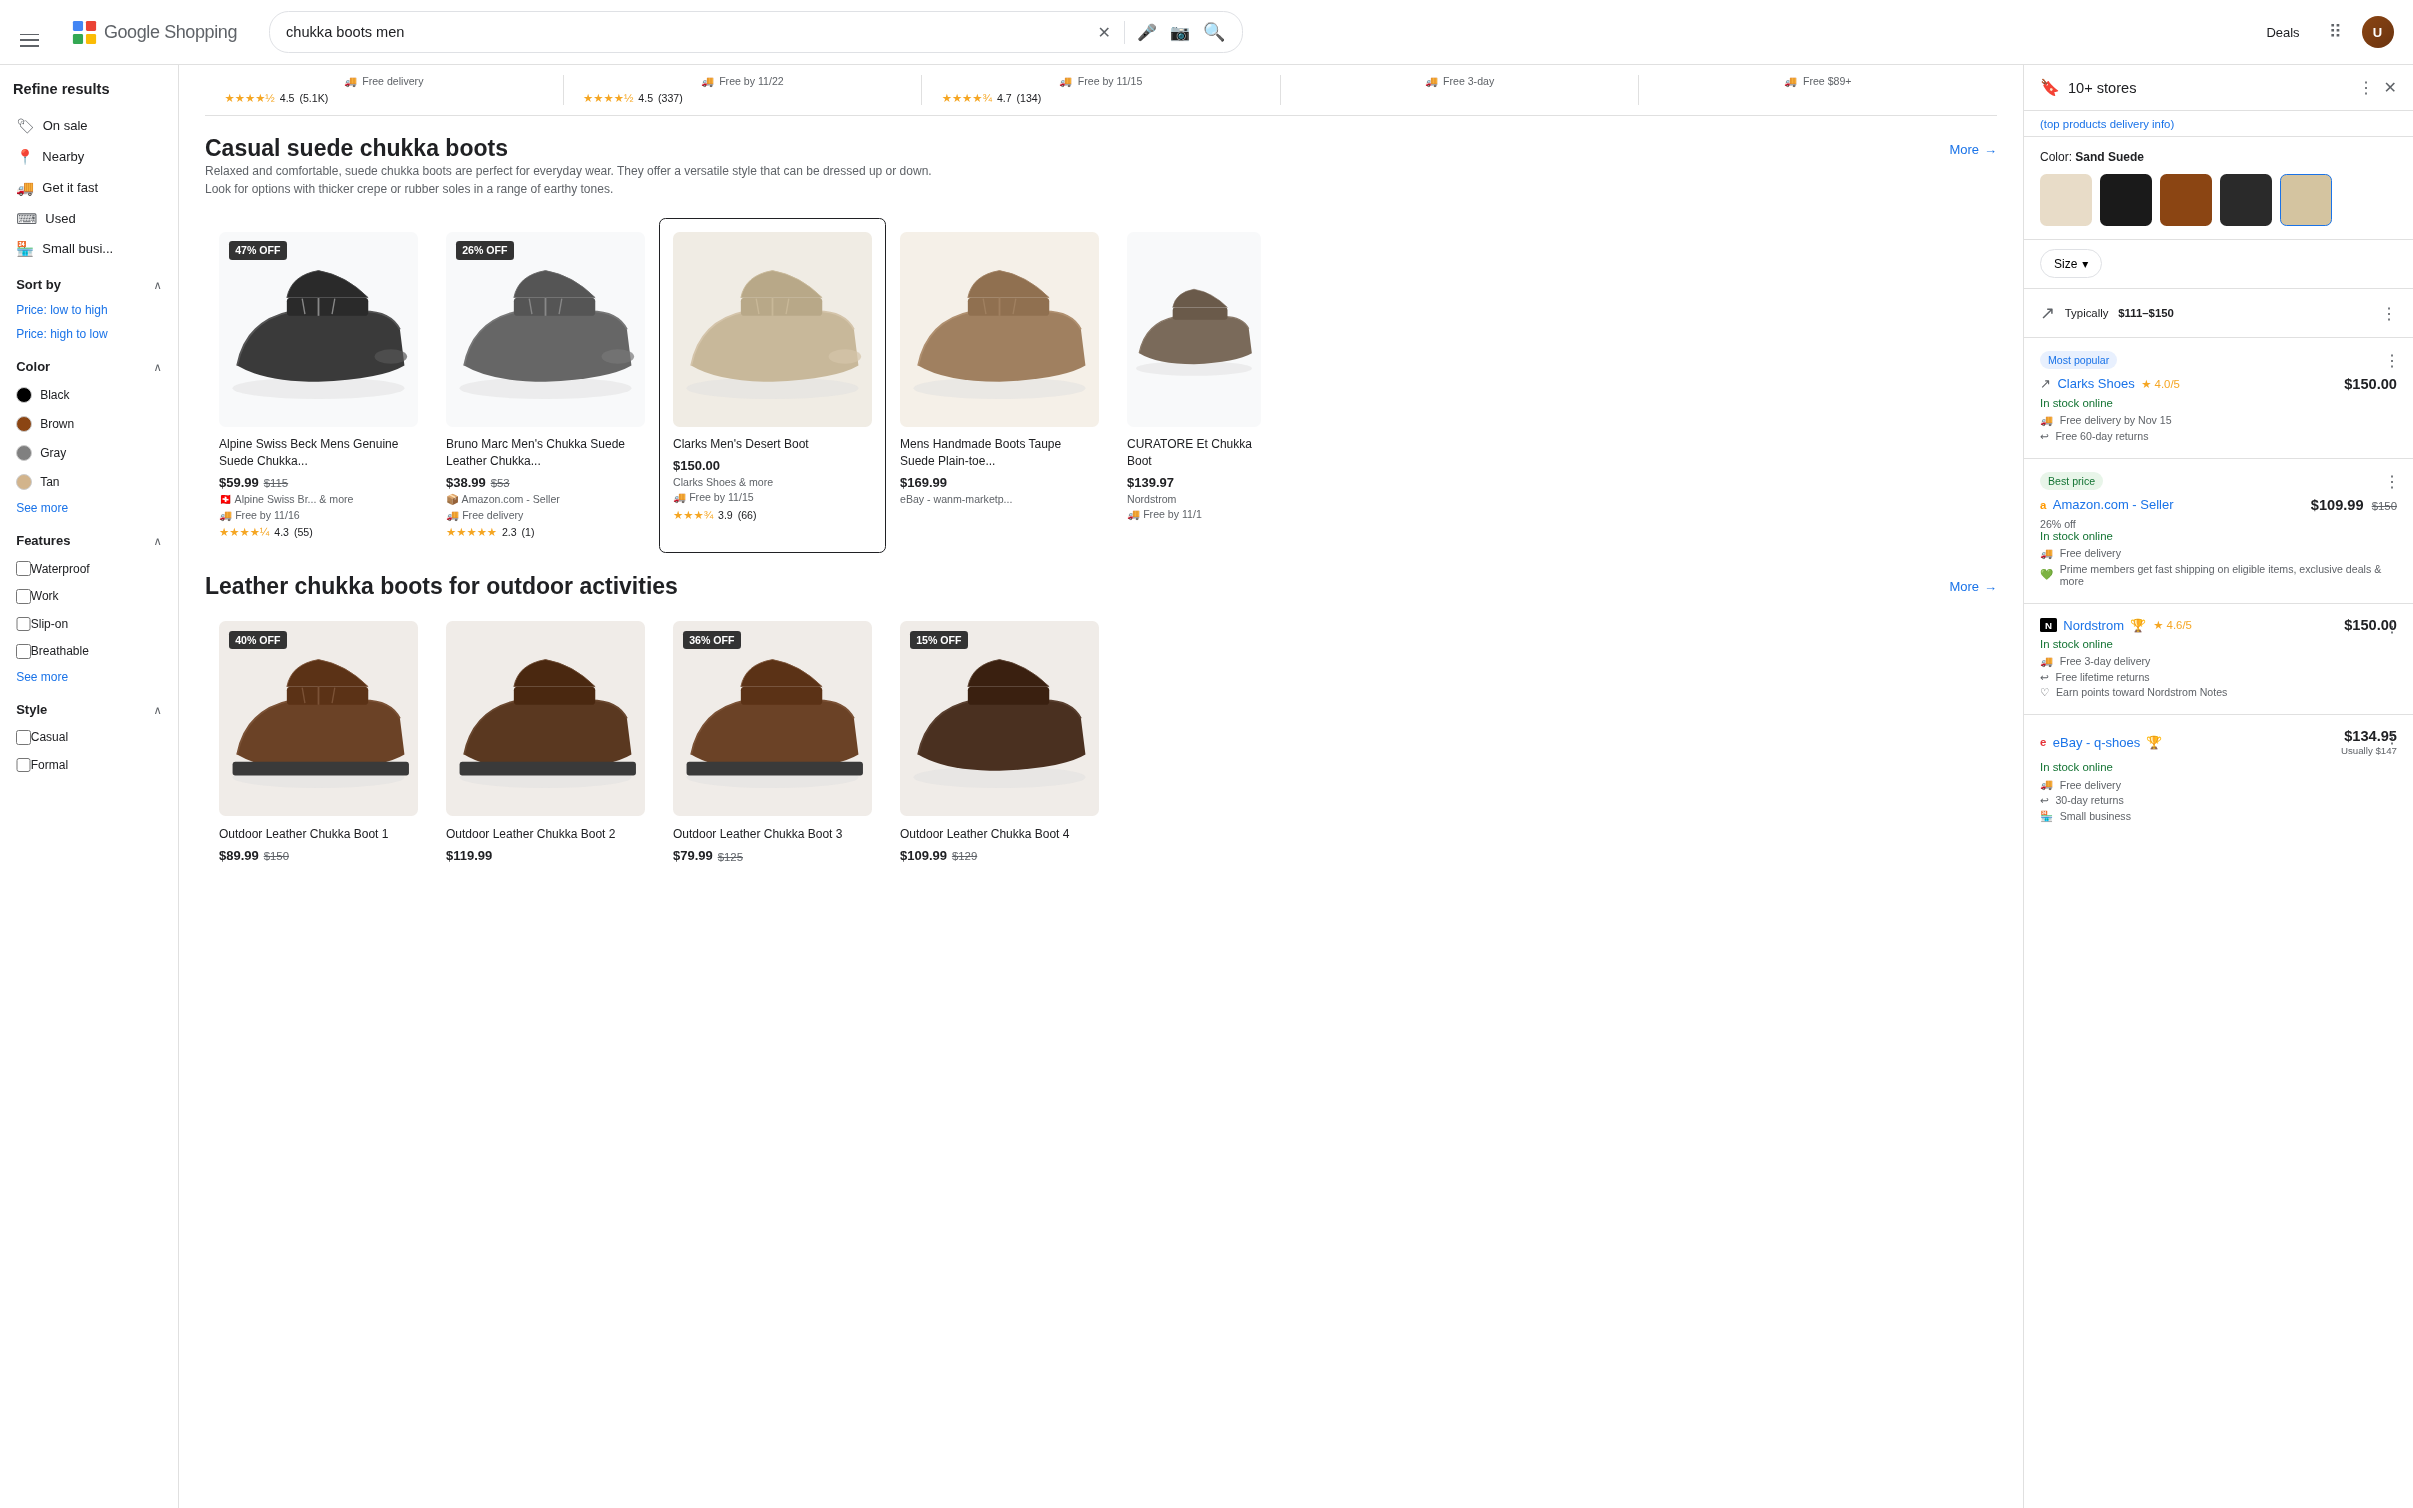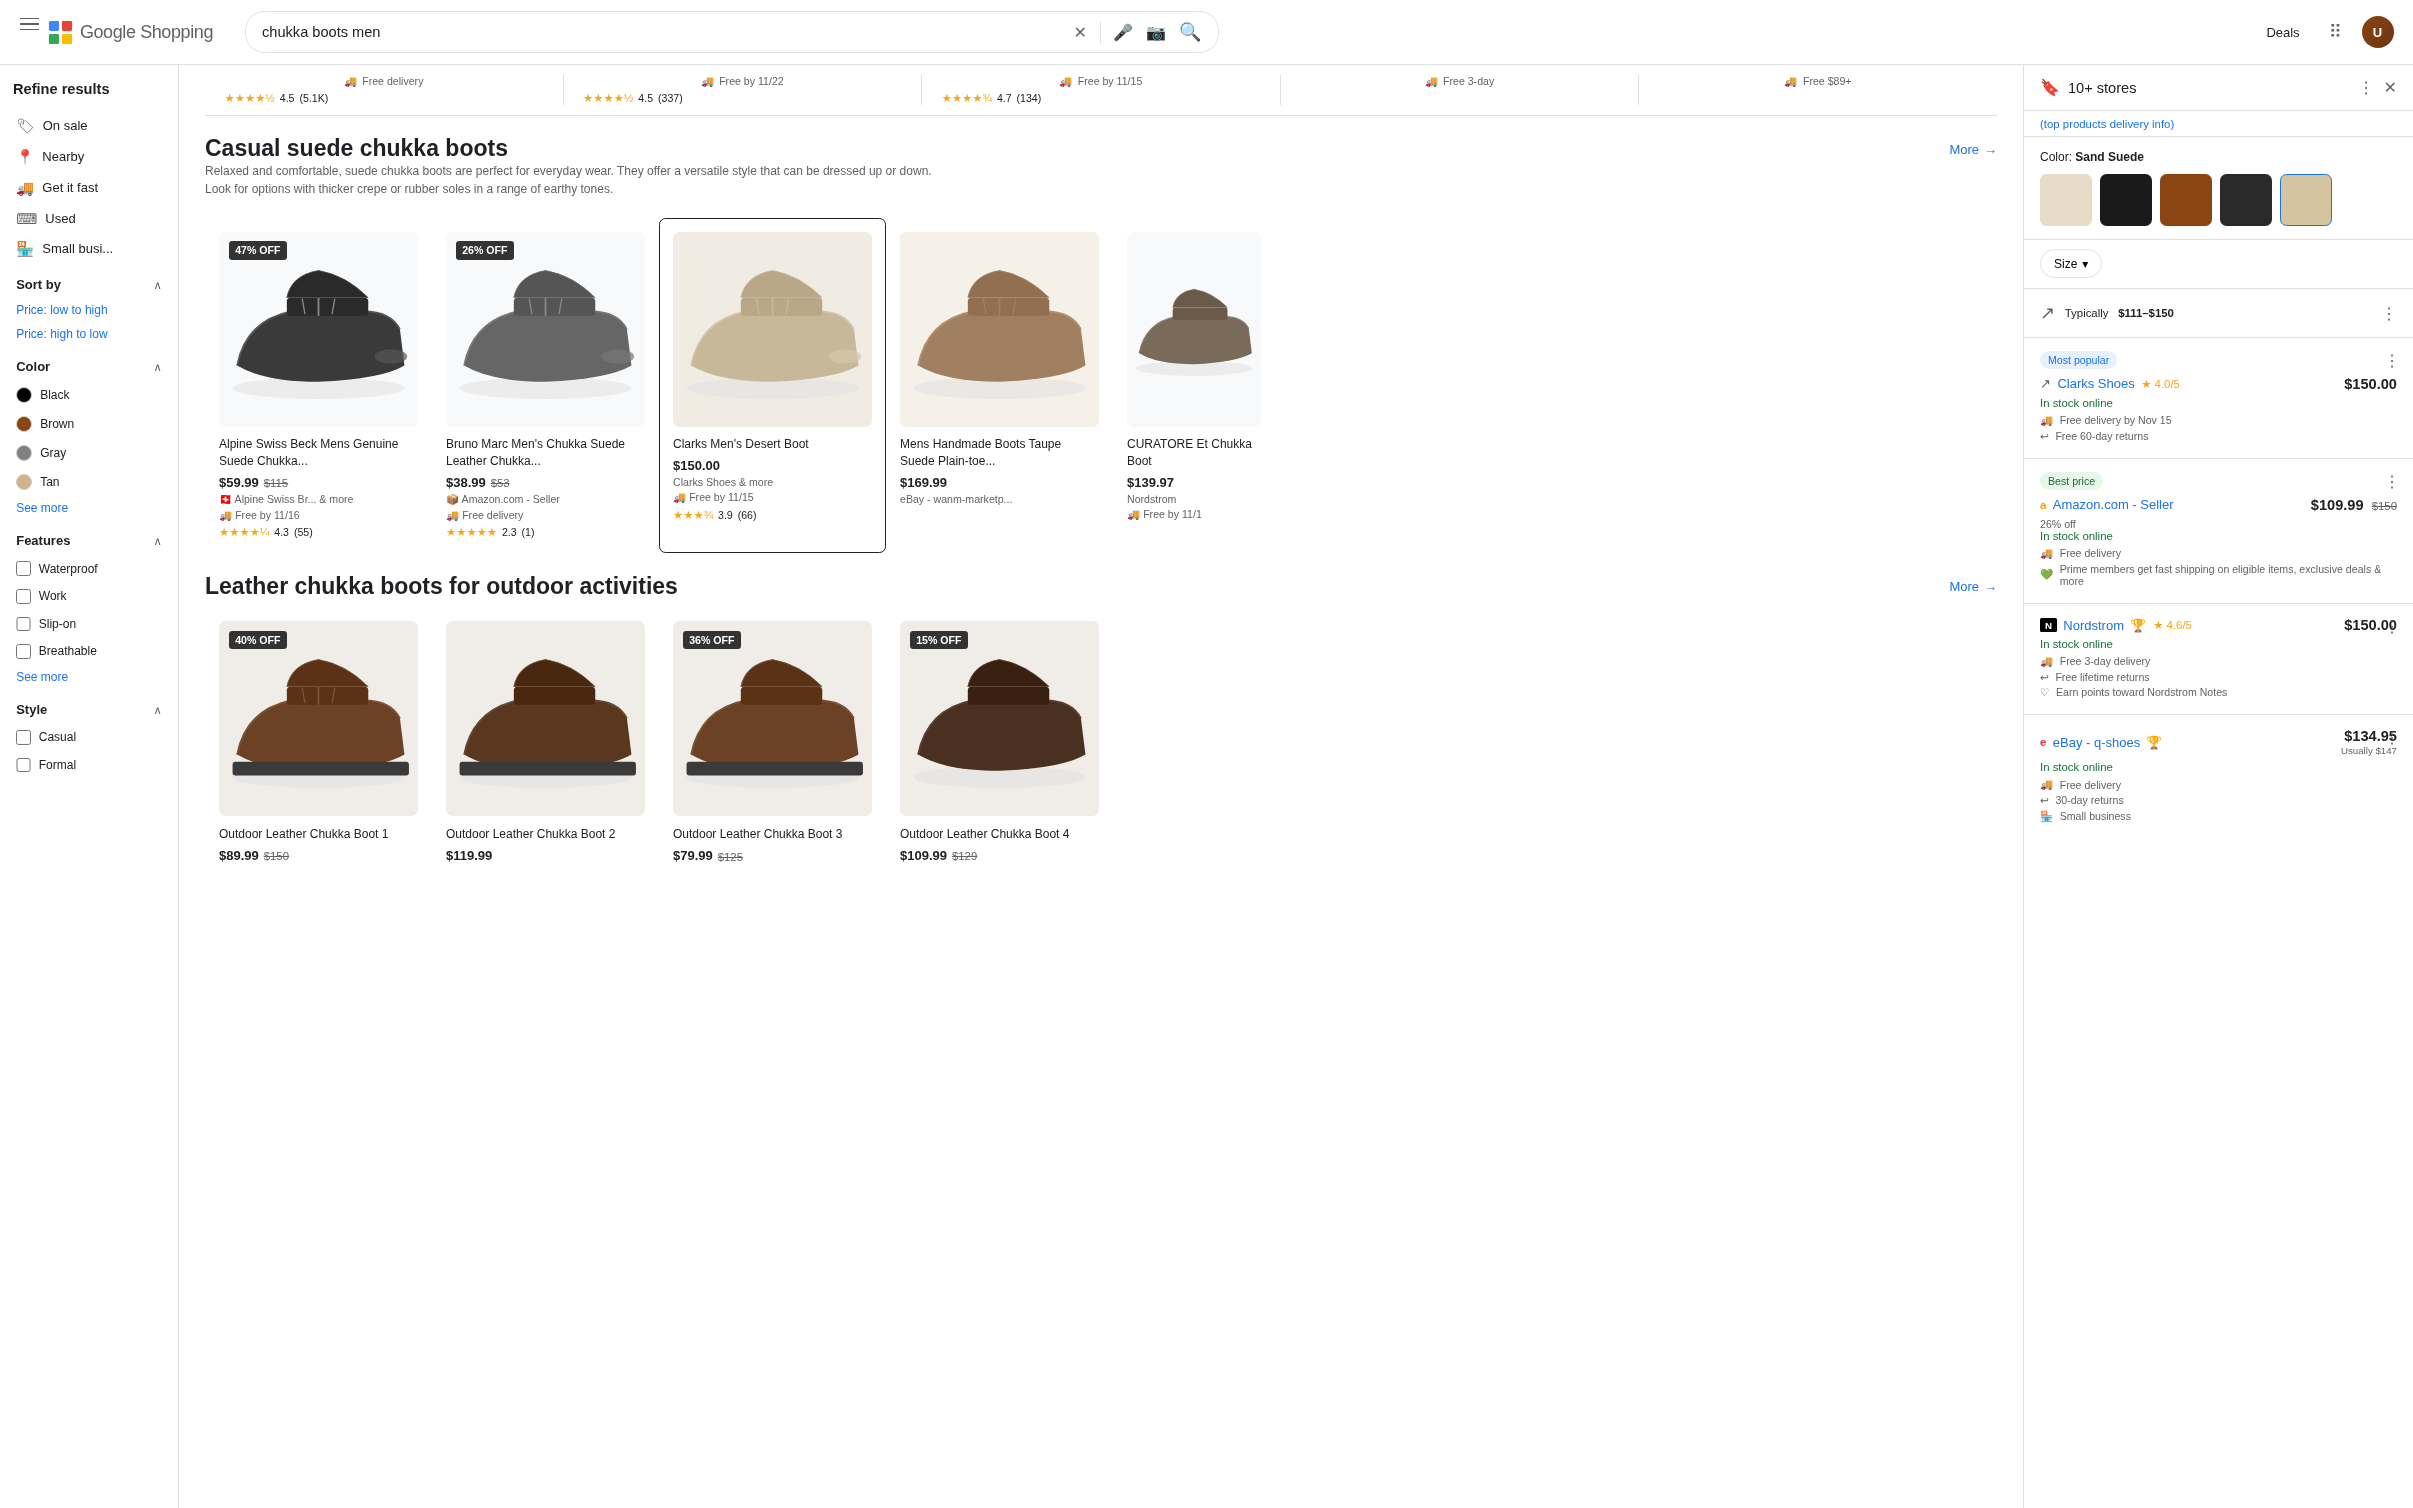--- a/index.html
+++ b/index.html
@@ -3,21 +3,21 @@
   <meta charset="utf-8">
   <style>
     * { box-sizing: border-box; margin: 0; padding: 0; }
     body { font-family: Arial, sans-serif; background: #fff; font-size: 11.4px; color: #202124; overflow: hidden; width: 2413px; height: 1509px; }
 
     
     .header {
       display: flex; align-items: center; padding: 9.7px 19.5px; border-bottom: 0.8px solid #e0e0e0;
       height: 65px; background: #fff; position: fixed; top: 0; left: 0; right: 0; z-index: 100;
     }
-    .header-left { display: flex; align-items: flex-start; gap: 7px; }
+    .header-left { display: flex; align-items: flex-end; gap: 31px; }
     .hamburger { display: flex; flex-direction: column; gap: 4px; cursor: pointer; }
     .hamburger span { display: block; width: 19.5px; height: 1.6px; background: #5f6368; }
     .google-logo { display: flex; align-items: center; gap: 4.9px; }
     .logo-icon { width: 29px; height: 29px; }
     .logo-text { font-size: 18px; color: #5f6368; letter-spacing: -0.4px; }
 
     .search-bar {
       flex: 1; max-width: 974px; margin: 0 32px;
       display: flex; align-items: center;
       border: 0.8px solid #dfe1e5; border-radius: 19.5px;
@@ -61,21 +61,21 @@
       display: flex; align-items: center; gap: 8px;
       padding: 6.5px 3.2px; cursor: pointer; font-size: 12px;
     }
     .color-swatch { width: 16px; height: 16px; border-radius: 50%; border: 0.8px solid #ccc; }
     .color-swatch.black { background: #000; }
     .color-swatch.brown { background: #8B4513; }
     .color-swatch.gray { background: #808080; }
     .color-swatch.tan { background: #D2B48C; }
 
     .checkbox-item {
-      display: flex; align-items: center; gap: 8px;
+      display: flex; align-items: center; 
       padding: 6.5px 3.2px; cursor: pointer; font-size: 12px;
     }
     .checkbox-item input[type=checkbox] { width: 14.6px; height: 14.6px; cursor: pointer; }
     .see-more { color: #1a73e8; font-size: 12px; padding: 4.9px 3.2px; cursor: pointer; }
 
     
     .content { flex: 1; overflow-y: auto; padding: 0 26px; background: #fff; }
     .delivery-info { display: flex; align-items: center; gap: 4.9px; color: #5f6368; font-size: 10.6px; }
 
     

